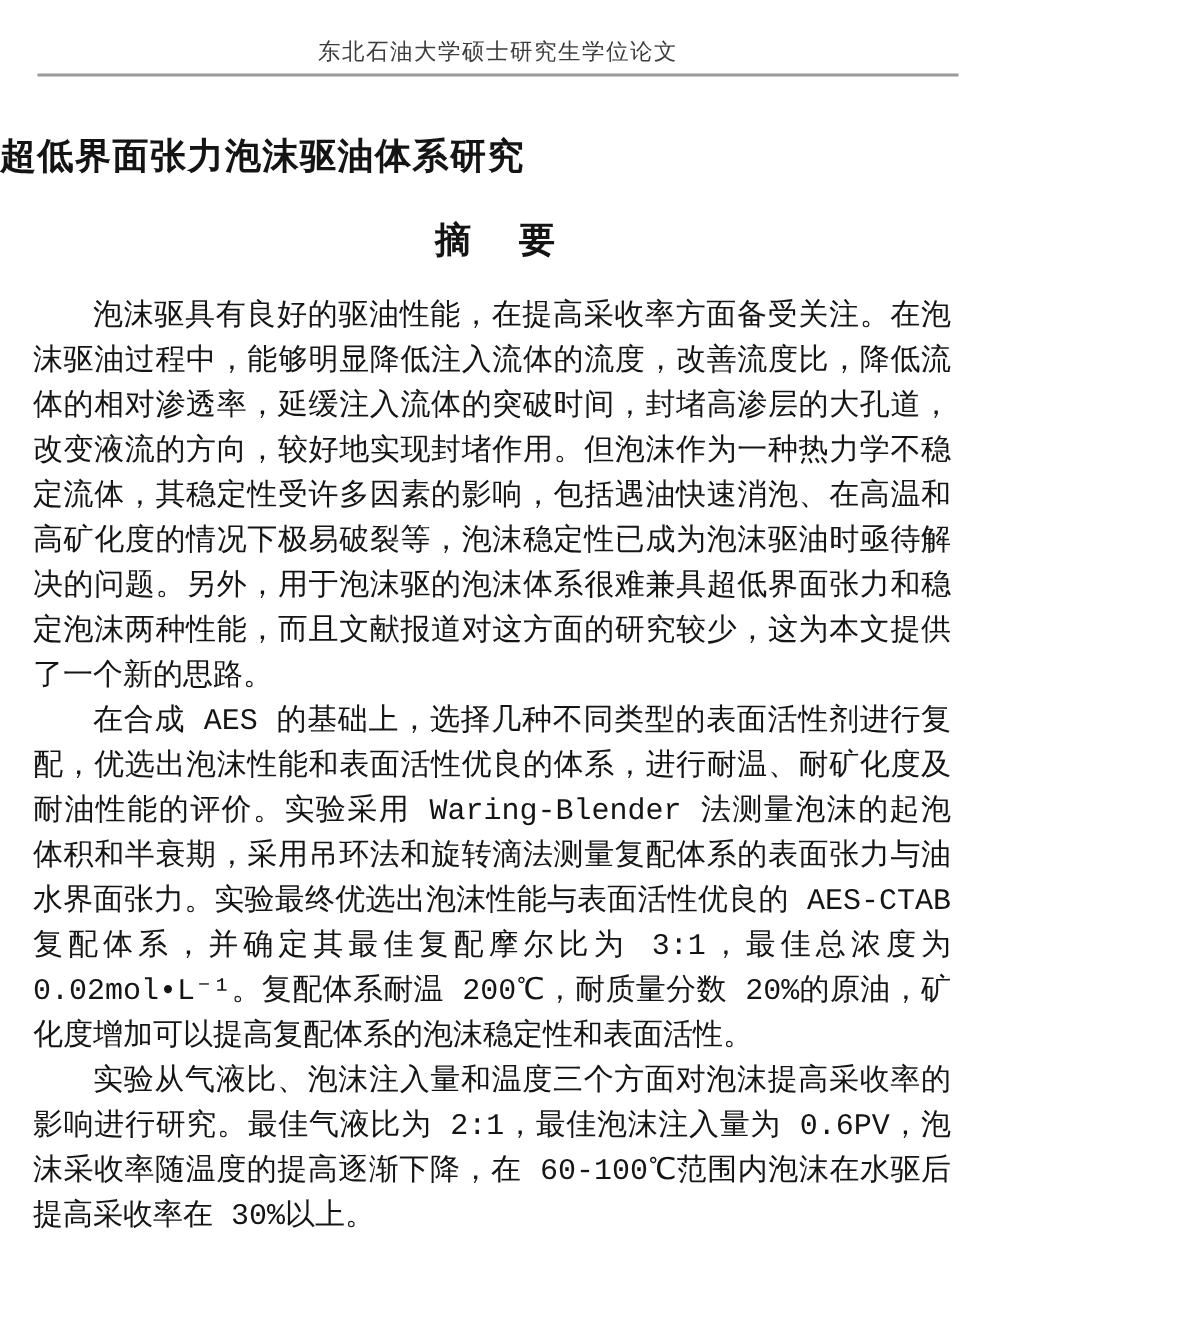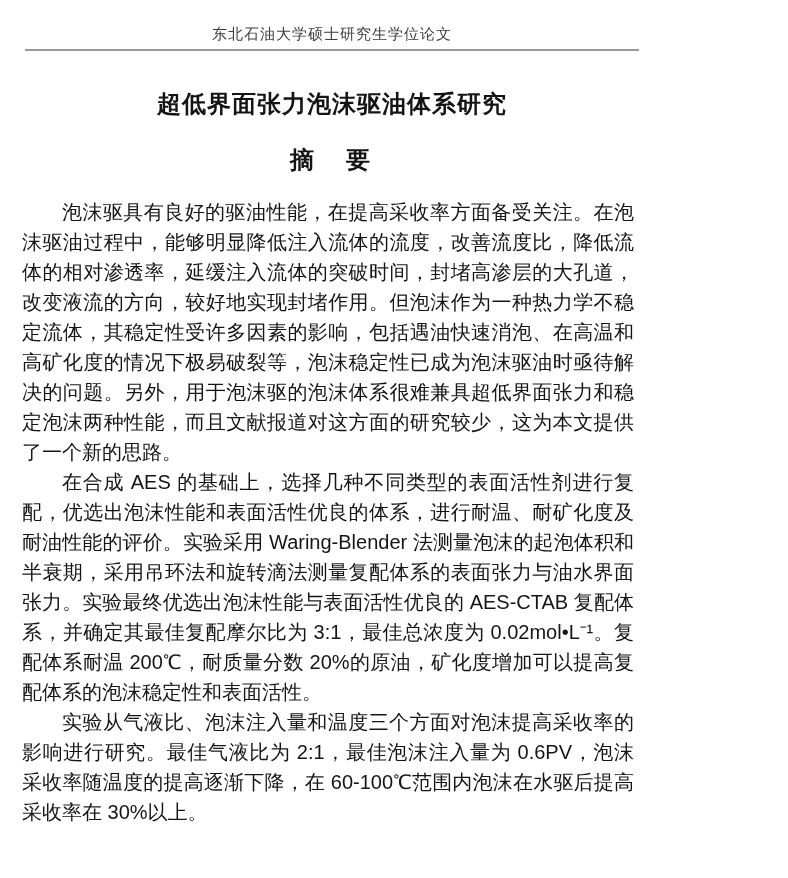--- a/index.html
+++ b/index.html
@@ -23,21 +23,20 @@
     color: #3c3c3c;
     font-family: "Liberation Serif", "DejaVu Serif", serif;
   }
   .head-rule {
     margin: 5px 25px 0 25px;
     height: 0;
     border-top: 2px solid #9a9a9a;
   }
   .thesis-title {
     margin-top: 37px;
-    text-align: center;
     font-family: "Liberation Sans", "DejaVu Sans", sans-serif;
     font-weight: 700;
     font-size: 24px;
     color: #141414;
     letter-spacing: 1px;
   }
   .abstract-heading {
     margin-top: 24px;
     text-align: center;
     font-family: Liberation Serif, serif;
@@ -45,21 +44,21 @@
     font-size: 24px;
     color: #141414;
     letter-spacing: 4px;
   }
   .abstract-body {
     margin: 21px 30px 0 22px;
     font-size: 20px;
     line-height: 30px;
     text-align: justify;
     color: #151515;
-    font-family: Liberation Sans, sans-serif;
+    font-family: Liberation Mono, monospace;
   }
   .abstract-body p {
     text-indent: 2em;
     margin: 0;
   }
   .keywords-line .kw-label {
     font-weight: 700;
   }
 </style>
 </head>

